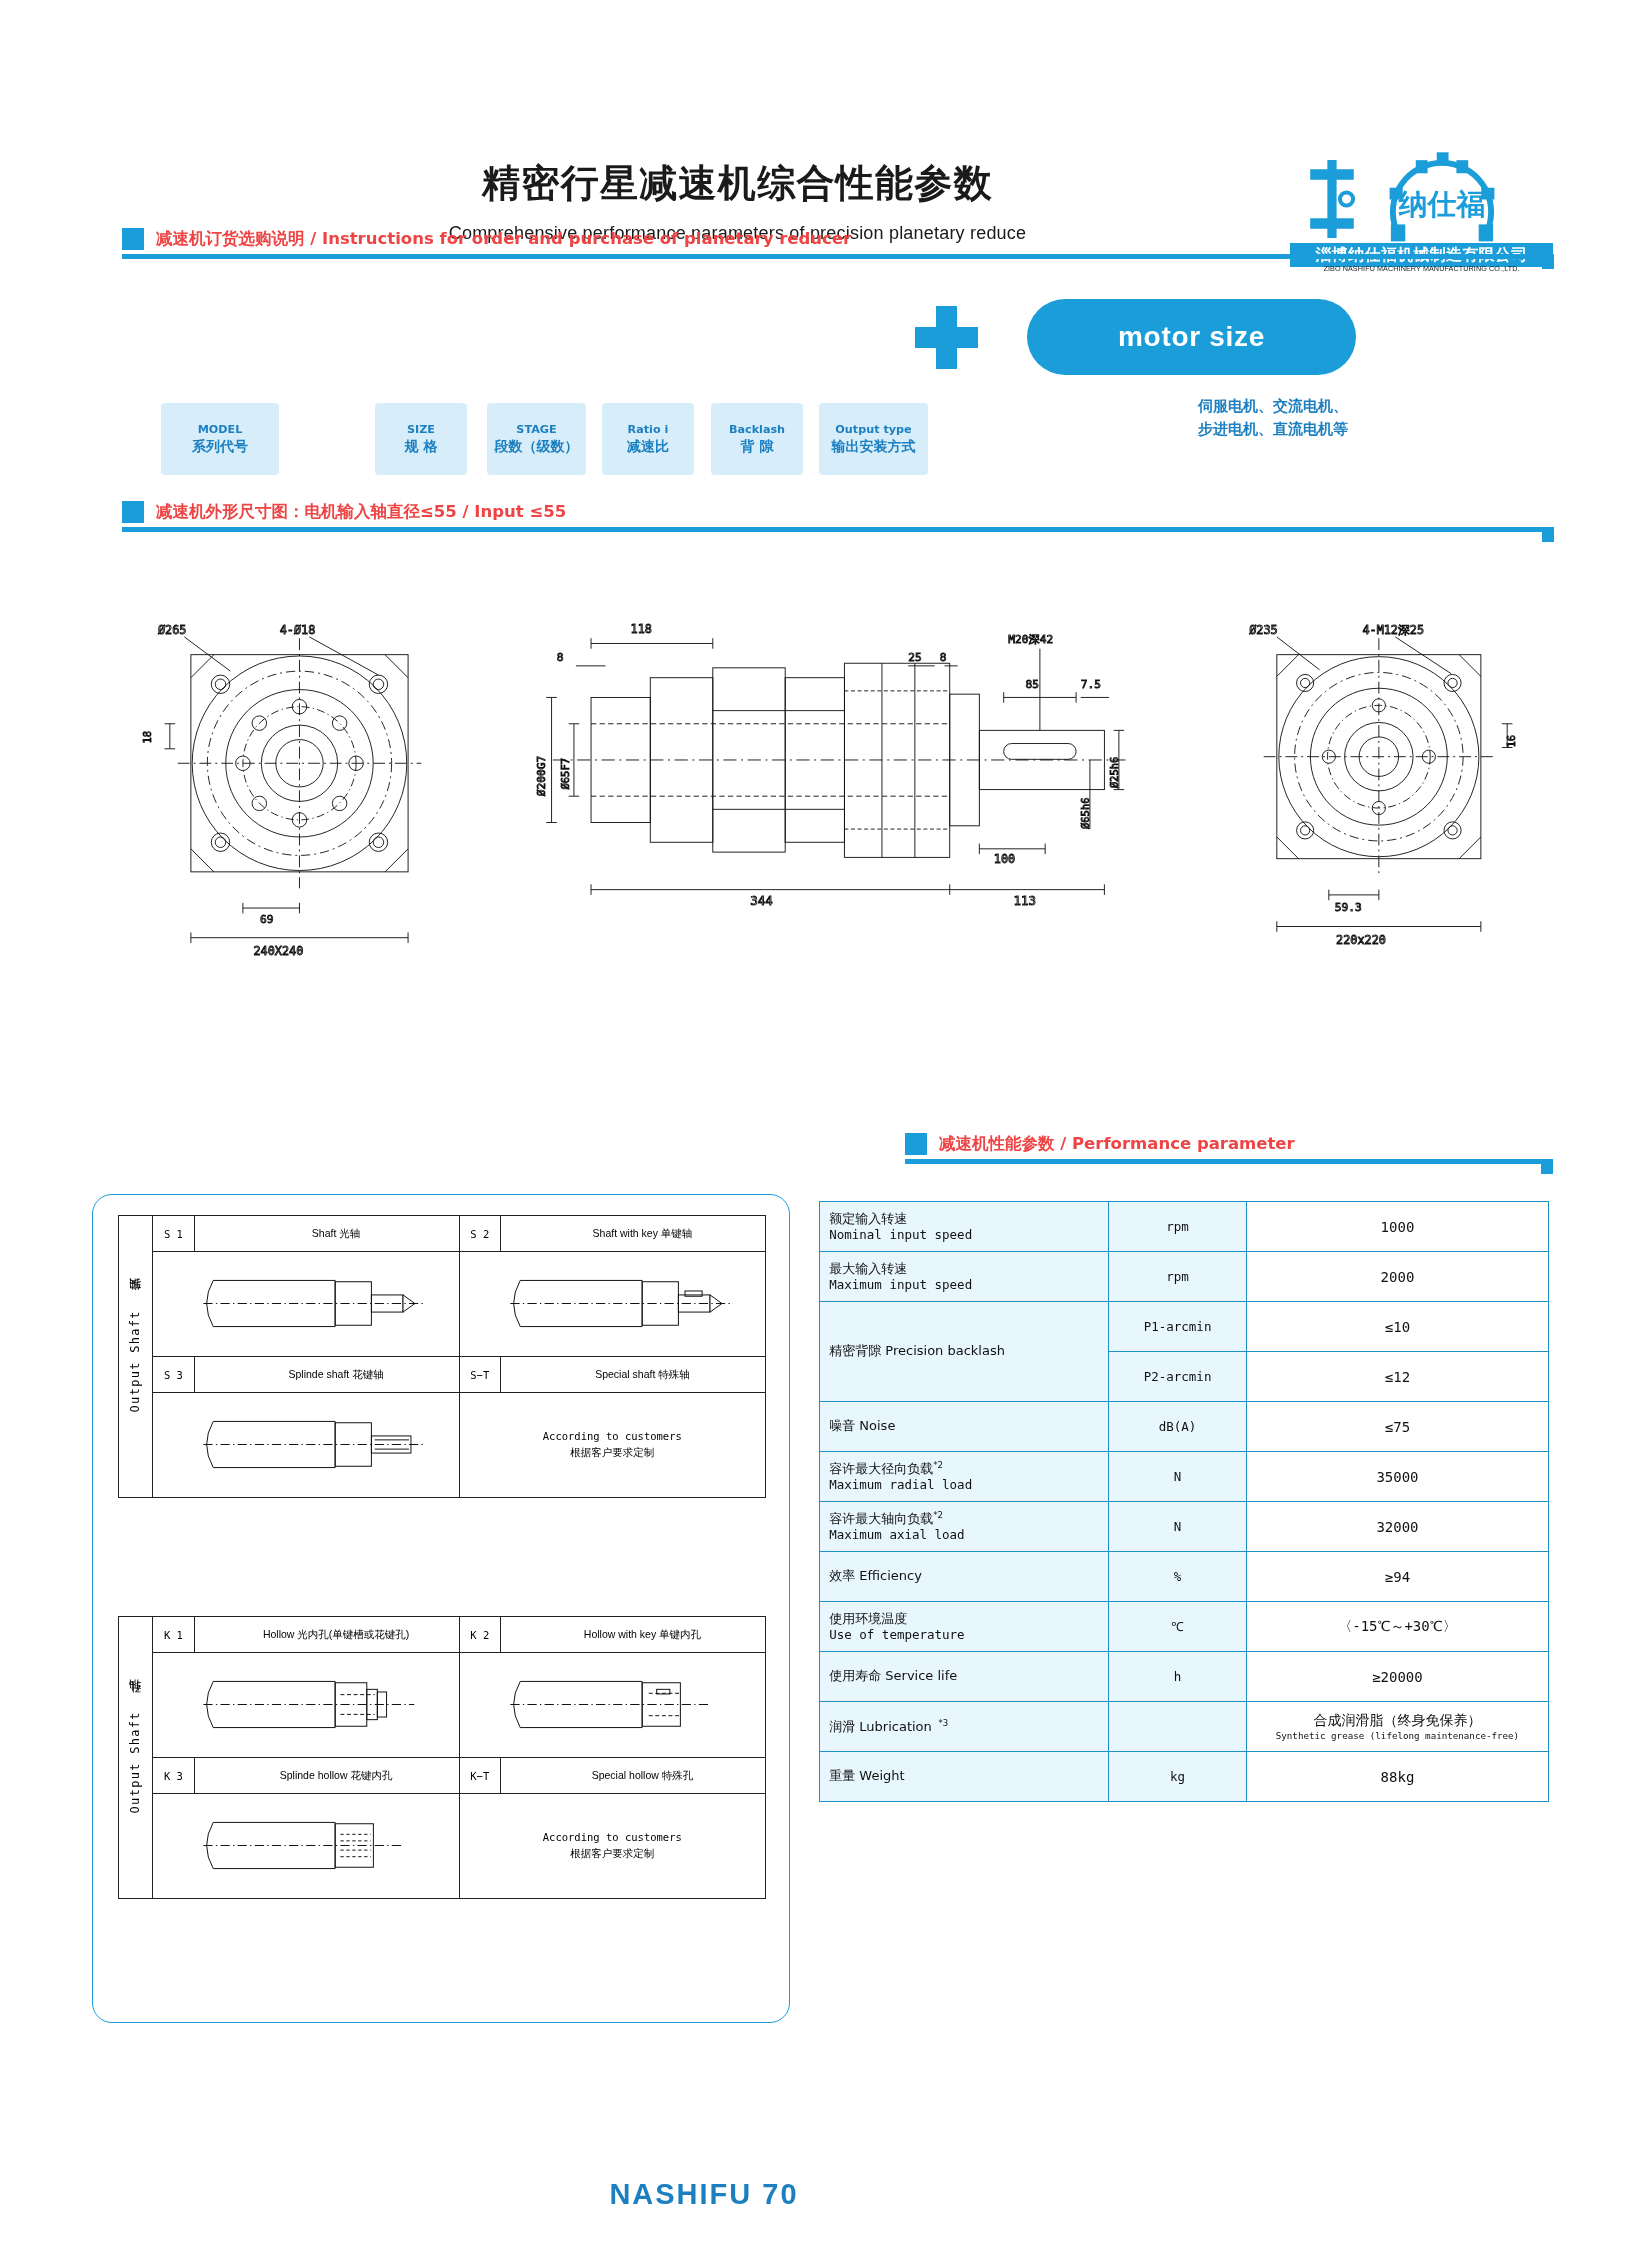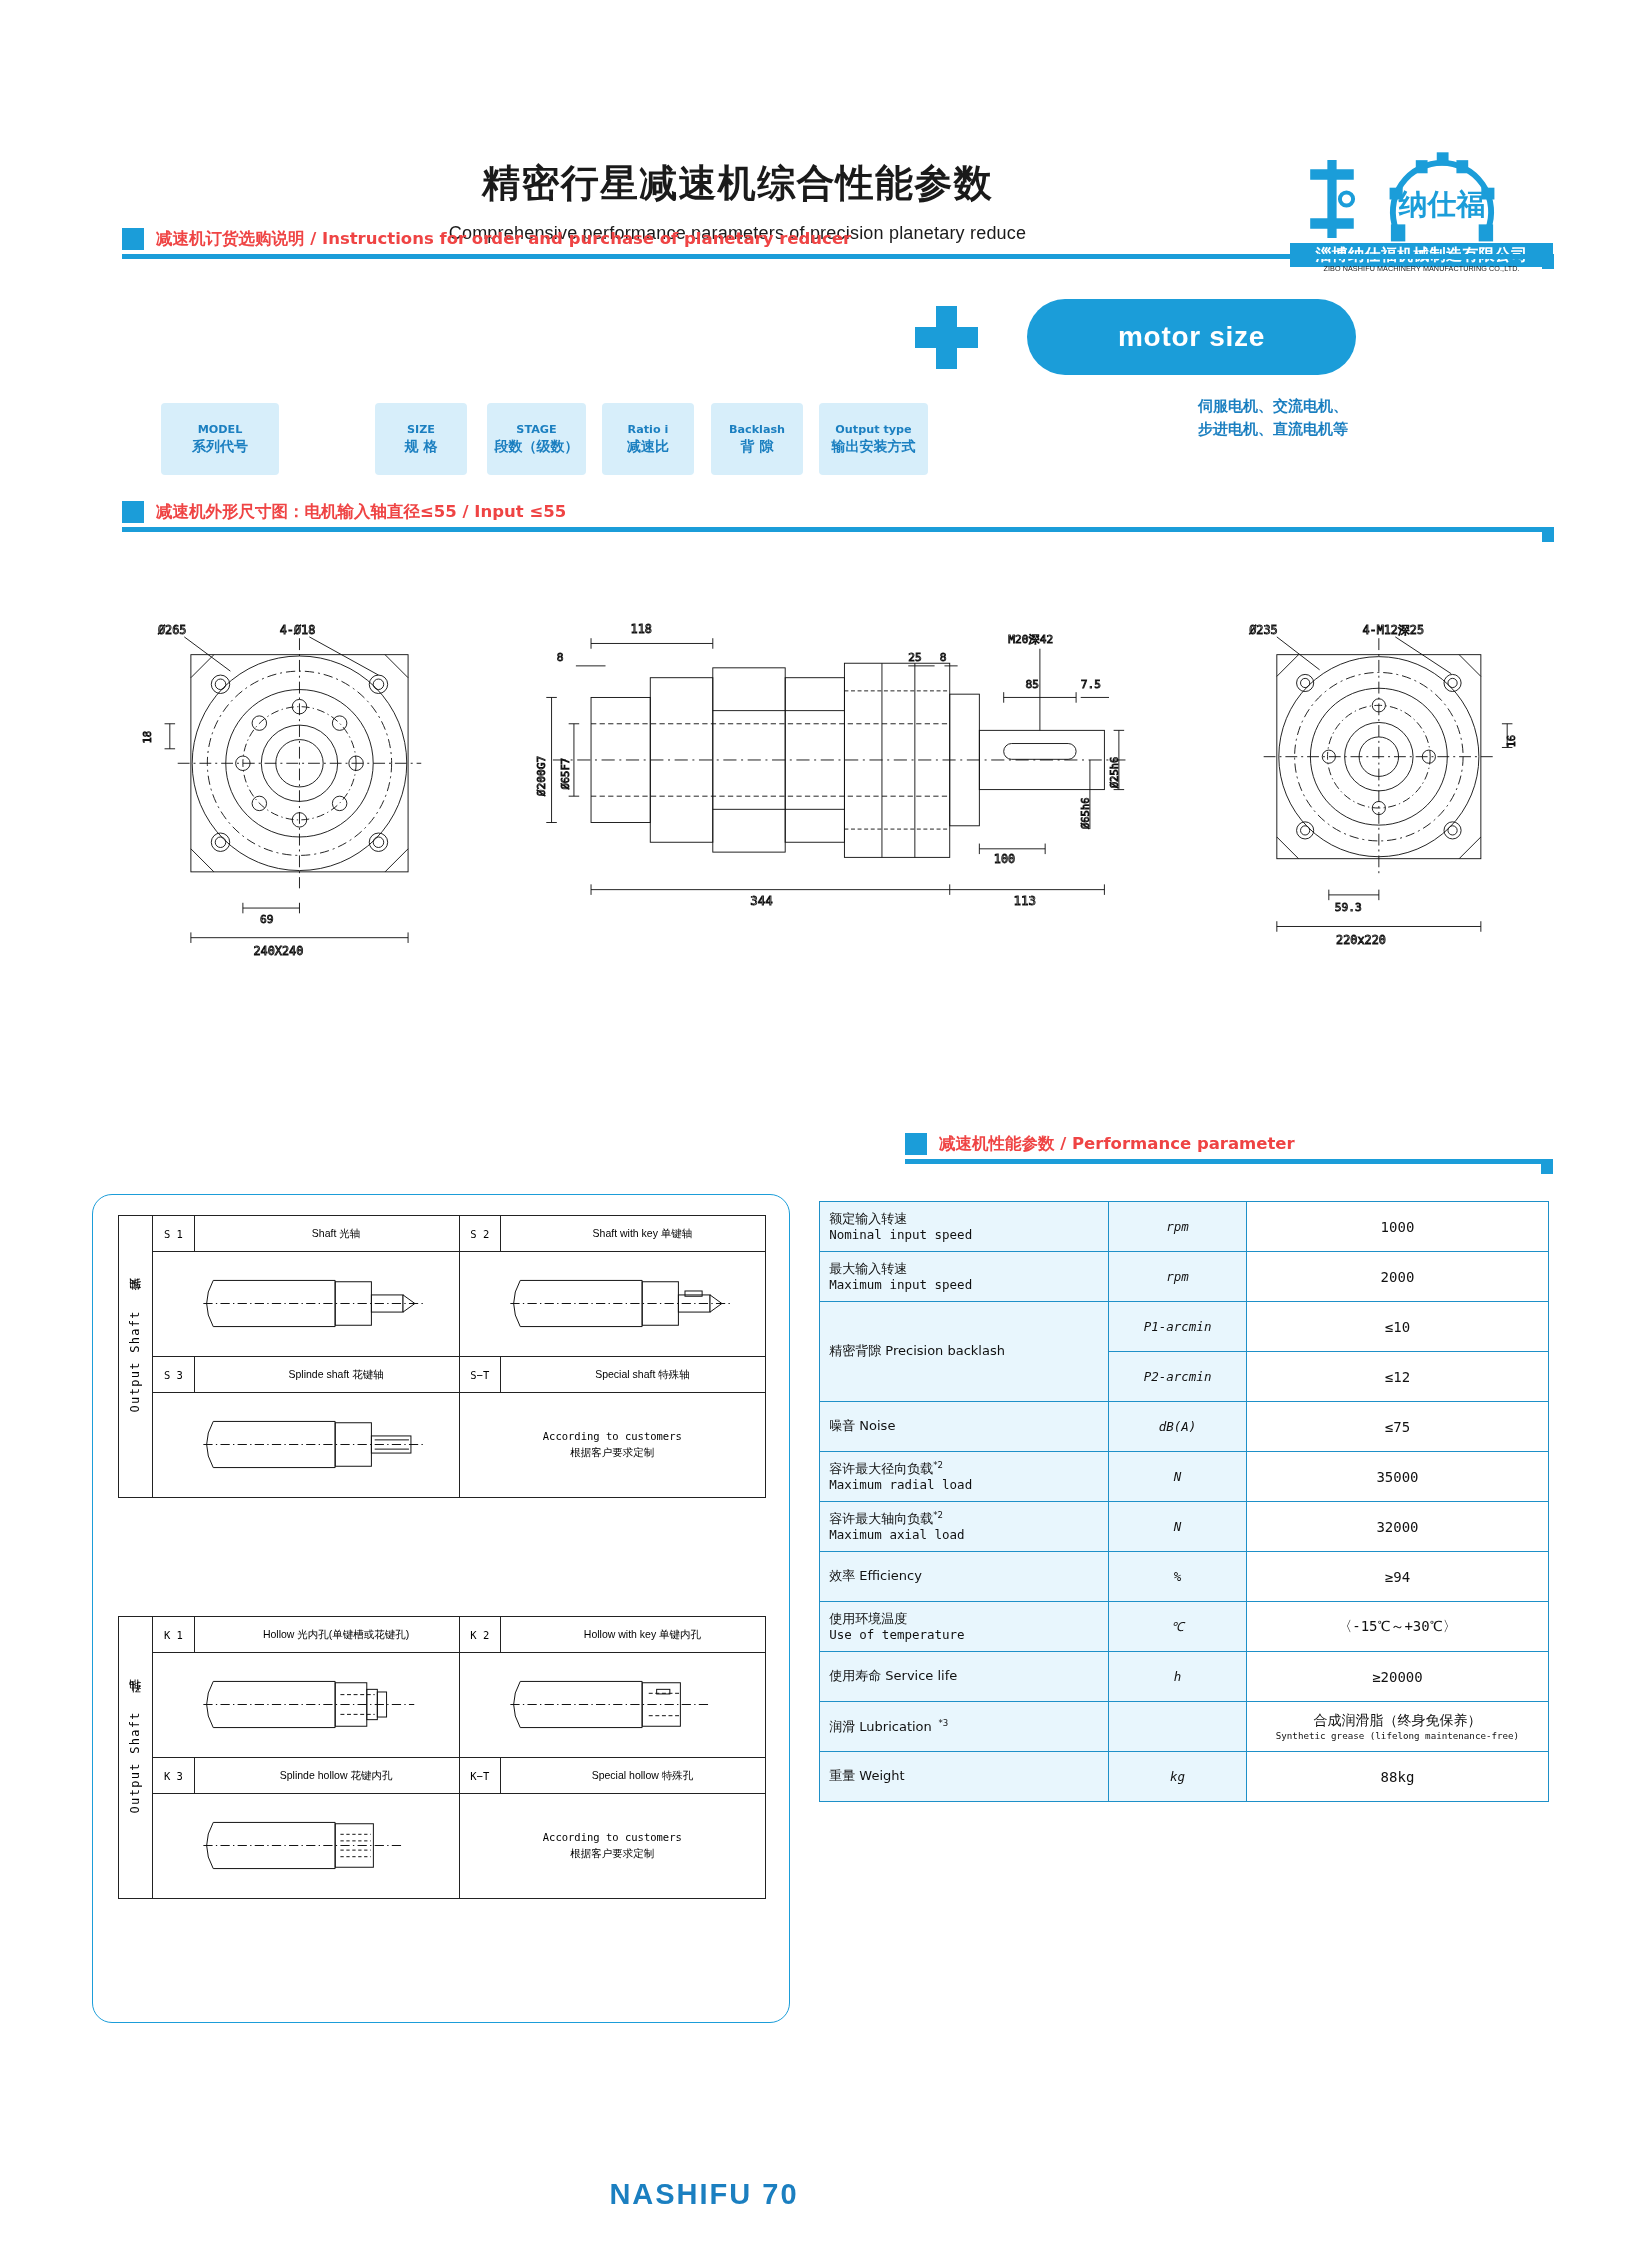--- a/index.html
+++ b/index.html
@@ -111,21 +111,21 @@
   .custom { font-size:12.5px; line-height:1.5; font-family:"DejaVu Sans Mono", monospace; }
 
   
   .perfwrap { position:absolute; left:819px; top:1201px; width:730px; }
   table.perf { border-collapse:collapse; width:730px; }
   table.perf td {
     border:0.7px solid #1e90c8; padding:0 9.2px;
     font-size:13px; color:#111; height:50px;
   }
   table.perf td.c1 { width:290px; background:#e8f6fd; text-align:left; line-height:1.25; }
-  table.perf td.c2 { width:138px; background:#e8f6fd; text-align:center; font-family:"DejaVu Sans Mono", monospace; font-size:12.5px;font-style:italic;}
+  table.perf td.c2 { width:138px; background:#e8f6fd; text-align:center; font-family:"DejaVu Sans Mono", monospace; font-size:12.5px;}
   table.perf td.c3 { width:303px; background:#ffffff; text-align:center; font-family:"DejaVu Sans Mono", monospace; font-size:14px;}
   .zh { font-family:"DejaVu Sans", sans-serif; }
   .mono { font-family:"DejaVu Sans Mono", monospace; }
   .sup { font-size:8.6px; vertical-align:super; }
   .lub2 { font-size:9.2px; display:block; line-height:1.3; }
 
   
   .footer {
     position:absolute; left:0; top:2178px; width:1408px; text-align:center;
     color:#1b7fc0; font-size:29px; font-weight:bold; letter-spacing:2px;

